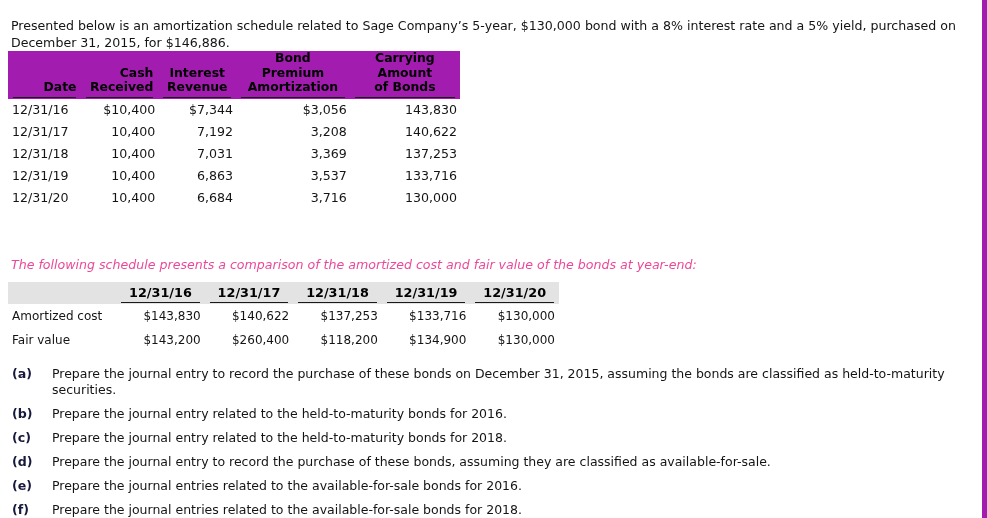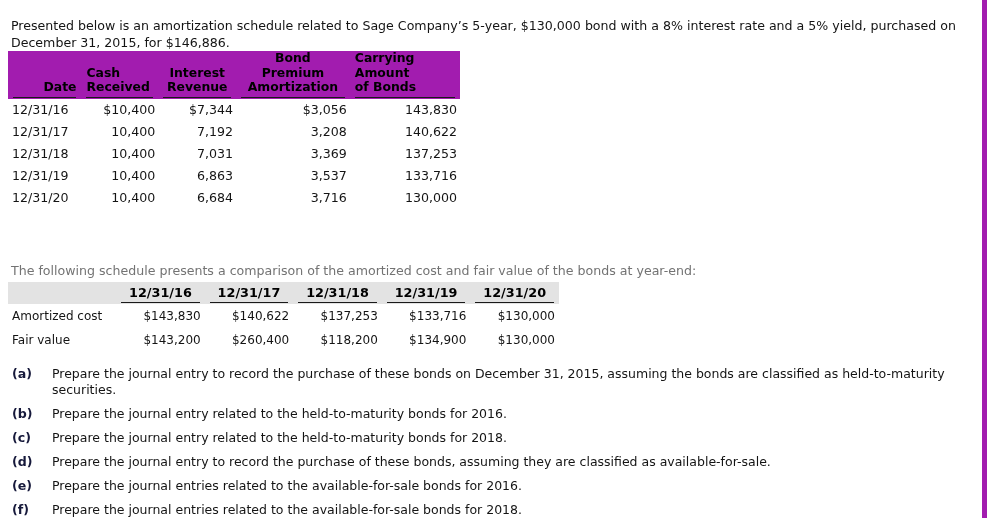--- a/index.html
+++ b/index.html
@@ -56,42 +56,43 @@
     padding: 0 5px 1px 5px;
     line-height: 14.5px;
     font-size: 12.4px;
   }
   .sched thead th .ul {
     display: block;
     border-bottom: 1.5px solid #1a1a1a;
     padding-bottom: 2px;
   }
   .sched thead th.c-date { text-align: right; width: 66px; margin-top: 36px; }
-  .sched thead th.c-cash { text-align: left; width: 68px; }
+  .sched thead th.c-cash { text-align: right; width: 68px; }
   .sched thead th.c-int  { text-align: center; width: 70px; }
   .sched thead th.c-amort{ text-align: center; width: 108px; }
-  .sched thead th.c-carry{ text-align: left; width: 113px; }
+  .sched thead th.c-carry{ text-align: center; width: 113px; }
   .sched tbody td {
     padding: 3.5px 5px 3.5px 5px;
     line-height: 15px;
     font-size: 12.6px;
     color: #141414;
     white-space: nowrap;
   }
   .sched tbody td.date { text-align: left; padding-left: 4px; }
   .sched tbody td.num  { text-align: right; padding-right: 3px; }
 
   
   .compare-intro {
     position: absolute;
     left: 11px;
-    top: 250px;
+    top: 244px;
     width: 900px;
     font-size: 12.6px;
-    color: #737373;
+    color: #ec4899;
+    font-style: italic;
   }
 
   
   .cmp {
     position: absolute;
     left: 8px;
     top: 282px;
     width: 551px;
     border-collapse: collapse;
     font-size: 12.4px;

